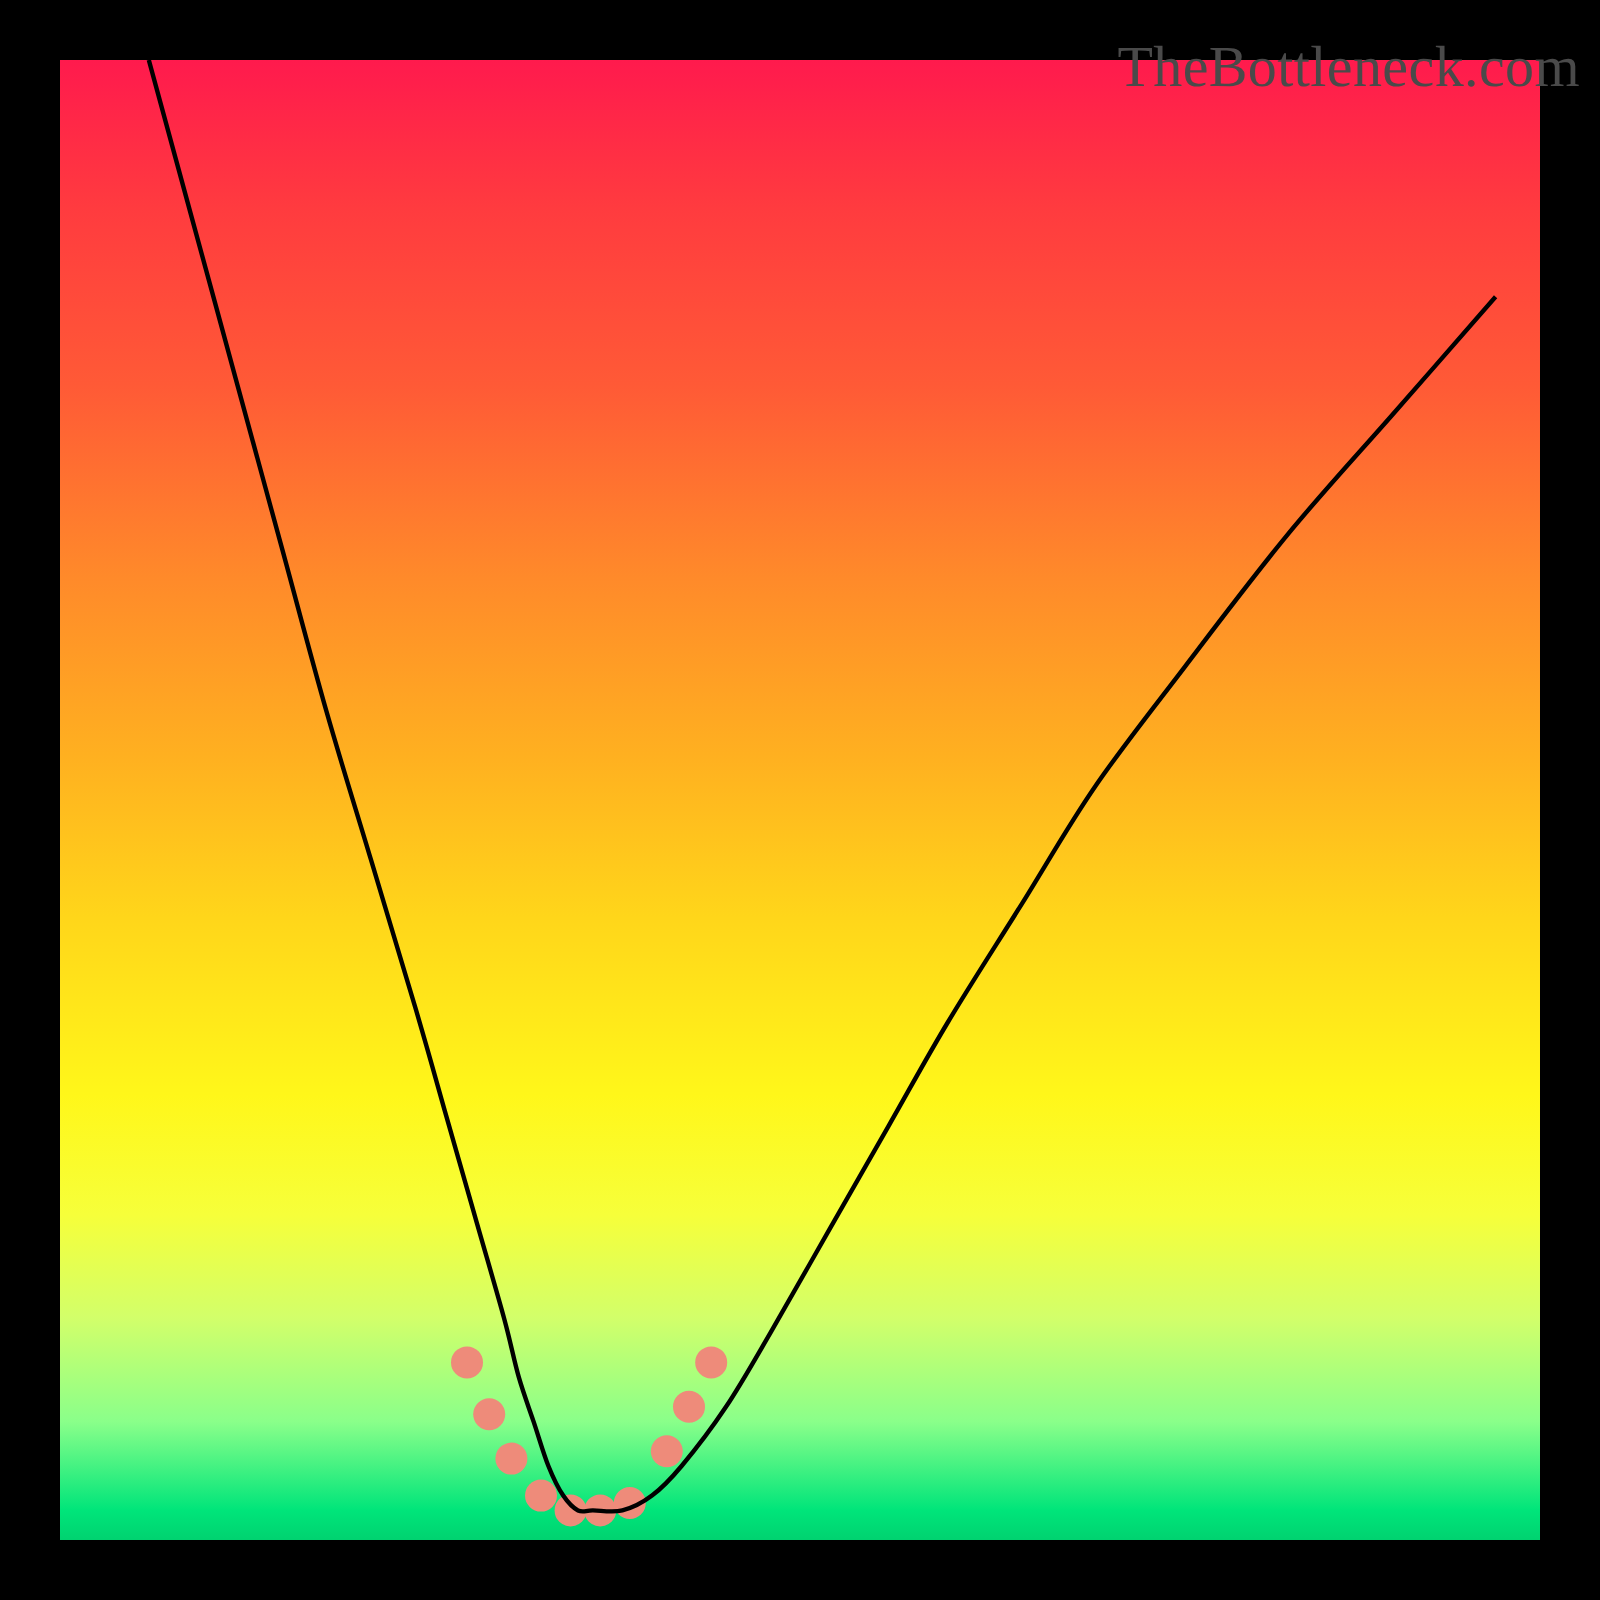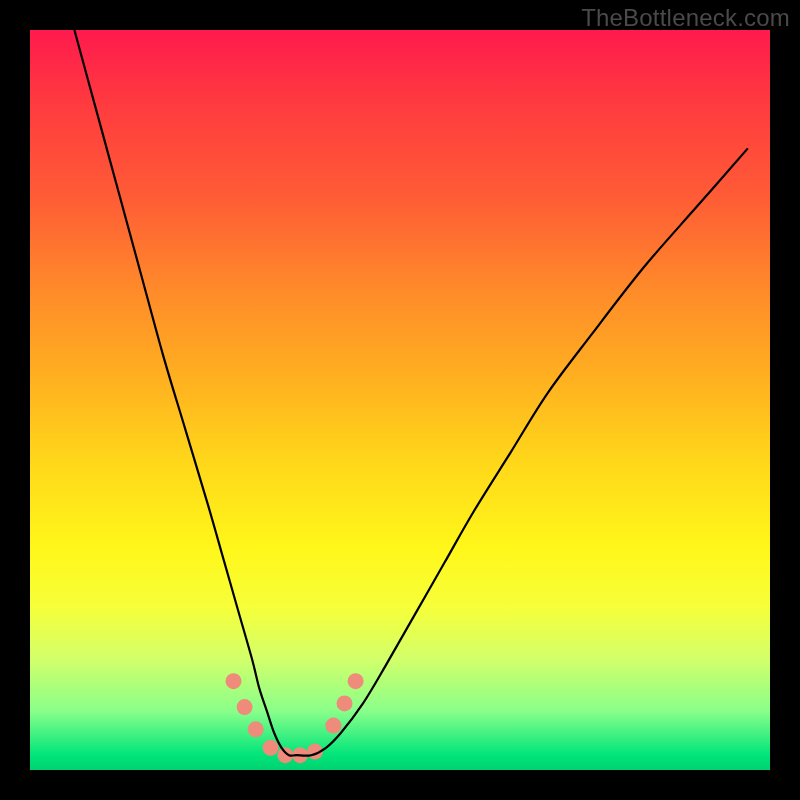--- a/index.html
+++ b/index.html
@@ -33,24 +33,24 @@
       #ffd61a 58%,
       #fff71a 70%,
       #f6ff3a 78%,
       #d2ff6a 85%,
       #8aff8a 92%,
       #00e57a 98%,
       #00d270 100%);
   }
   .watermark {
     position: absolute;
-    top: 4px;
+    top: 18px;
     right: 10px;
-    font-family: Liberation Sans, sans-serif;
-    font-size: 24px;
+    font-family: Liberation Serif, serif;
+    font-size: 29px;
     color: #4a4a4a;
     letter-spacing: 0.2px;
     user-select: none;
   }
   svg.curve {
     position: absolute;
     left: 0;
     top: 0;
     width: 740px;
     height: 740px;

